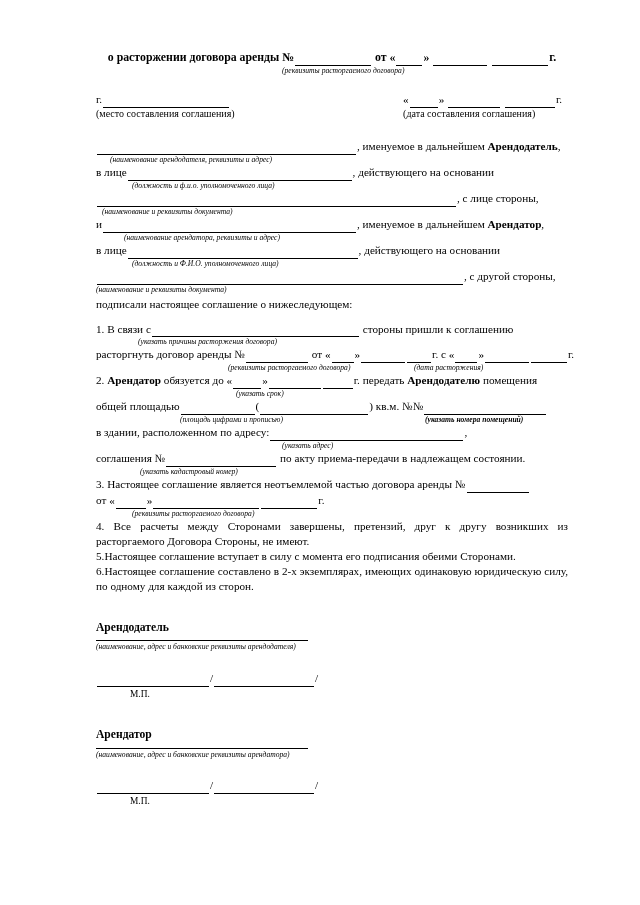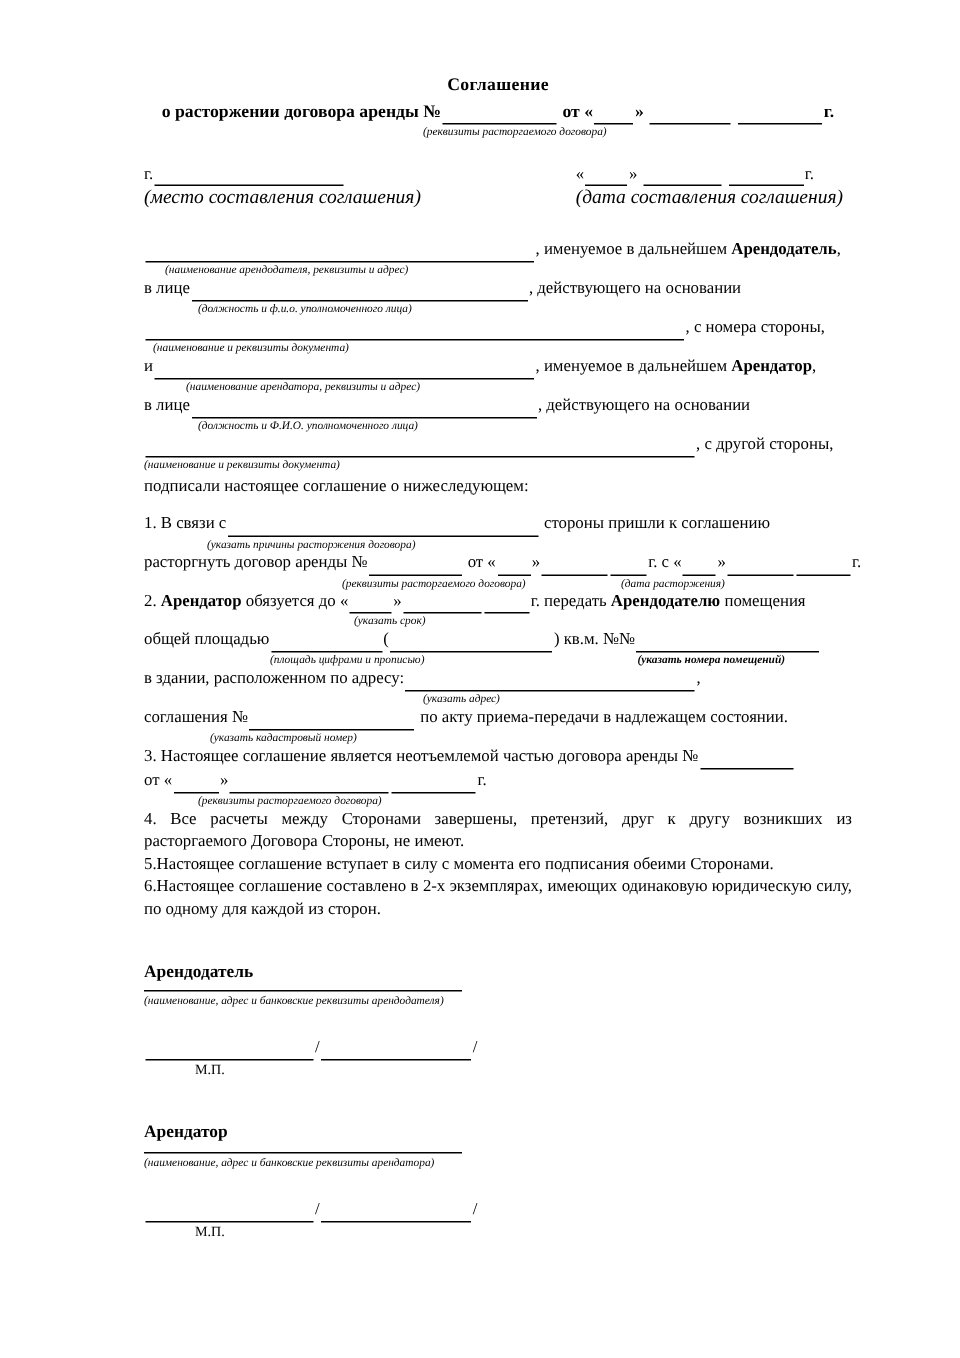--- a/index.html
+++ b/index.html
@@ -44,22 +44,21 @@
 
   
   .rule {
     display: inline-block;
     border-bottom: 1px solid #000;
     vertical-align: bottom;
     height: 11px;
     margin: 0 1px;
   }
   .hint {
-    font-size: 13px;
-    font-style: italic;
+    font-size: 10px;
     line-height: 1.15;
     display: block;
   }
   .hint-row { display: block; position: relative; height: 10px; }
   .hint-abs { position: absolute; top: 0; font-size: 7.6px; font-style: italic; white-space: nowrap; }
 
   .line { white-space: nowrap; }
   b, .b { font-weight: bold; }
 
   
@@ -80,21 +79,20 @@
   .mp { font-size: 9.4px; margin-left: 34px; margin-top: 1px; display: block; }
   .blk { margin-top: 26px; }
 </style>
 </head>
 <body>
 
 <div class="page">
  <div class="doc">
 
   <div class="title-block">
-    <div class="title-main">Соглашение</div>
     <div class="title-sub">
       <span>о расторжении договора аренды №</span><span class="rule" style="width:76px"></span>
       <span>от «</span><span class="rule" style="width:26px"></span><span>»</span>
       <span class="rule" style="width:54px"></span>
       <span class="rule" style="width:56px"></span><span>г.</span>
     </div>
     <div style="height:8px; position:relative;">
       <span class="hint-abs" style="left:186px;top:0;">(реквизиты расторгаемого договора)</span>
     </div>
   </div>
@@ -126,21 +124,21 @@
     </div>
 
     <div class="line">
       <span>в лице</span><span class="rule" style="width:224px"></span><span>, действующего на основании</span>
     </div>
     <div class="hint-row">
       <span class="hint-abs" style="left:36px;">(должность и ф.и.о. уполномоченного лица)</span>
     </div>
 
     <div class="line">
-      <span class="rule" style="width:359px"></span><span>, с номера стороны,</span>
+      <span class="rule" style="width:359px"></span><span>, с лице стороны,</span>
     </div>
     <div class="hint-row">
       <span class="hint-abs" style="left:6px;">(наименование и реквизиты документа)</span>
     </div>
 
     <div class="line">
       <span>и</span><span class="rule" style="width:253px"></span><span>, именуемое в дальнейшем </span><span class="b">Арендатор</span><span>,</span>
     </div>
     <div class="hint-row">
       <span class="hint-abs" style="left:16px;margin-left:12px;">(наименование арендатора, реквизиты и адрес)</span>

